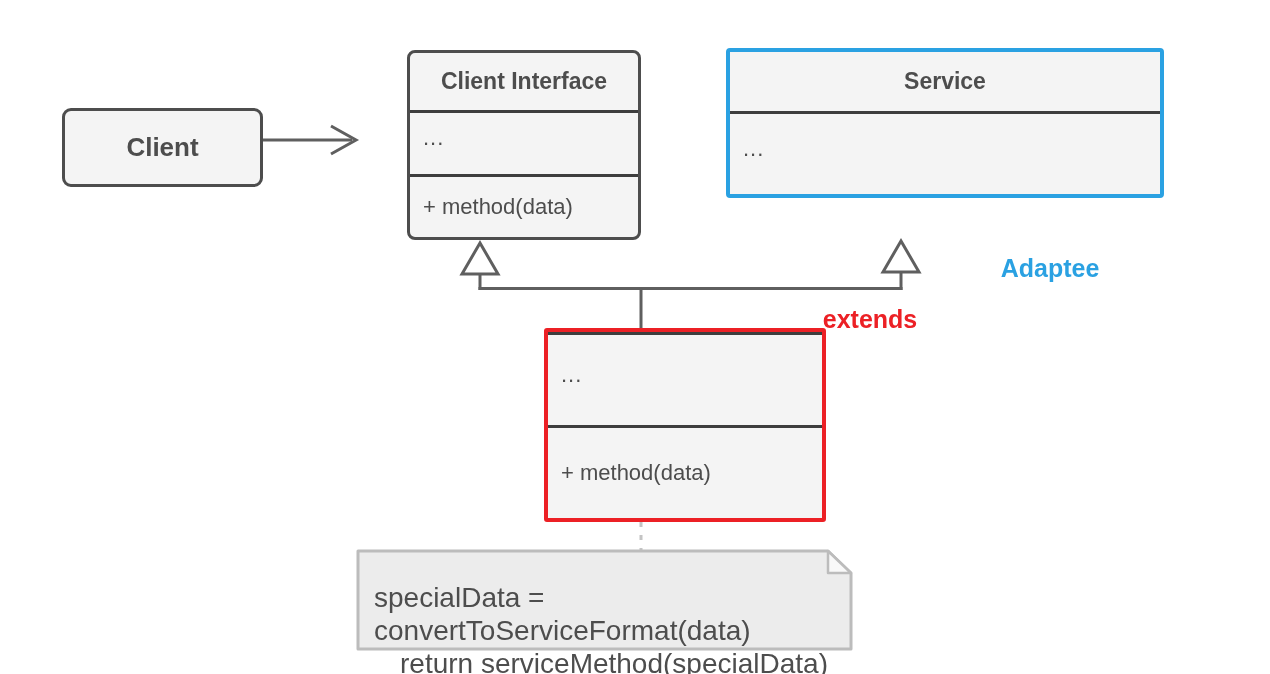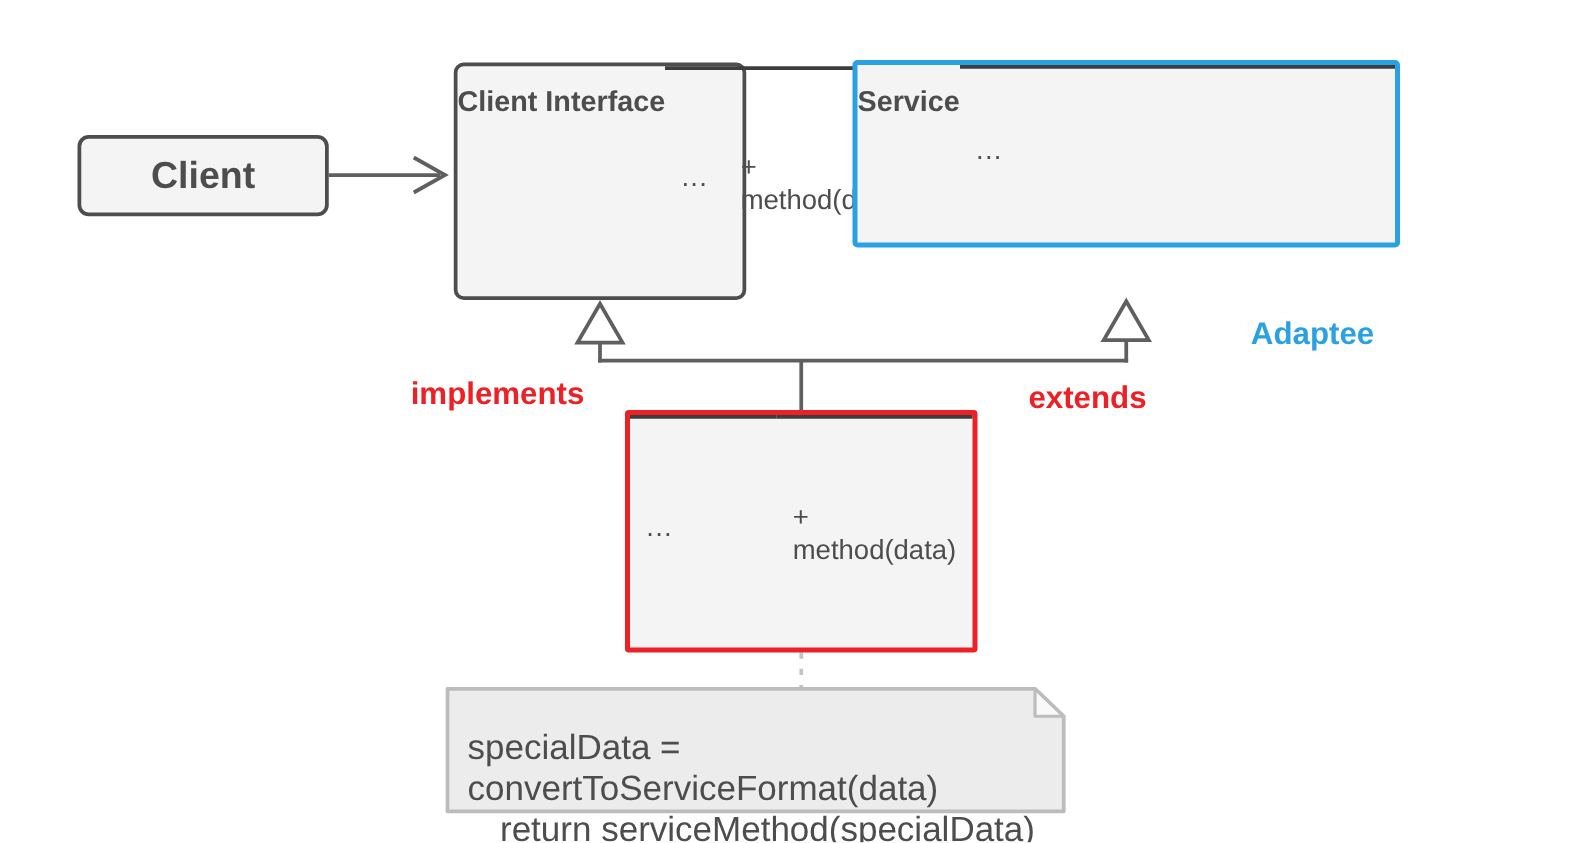--- a/index.html
+++ b/index.html
@@ -13,42 +13,43 @@
   #edge-layer{position:absolute;left:0;top:0;width:1270px;height:674px;z-index:1;pointer-events:none;}
   .edge{stroke:var(--connector-gray);stroke-width:3;fill:none;}
   .arrowhead{stroke:var(--connector-gray);stroke-width:3;fill:none;stroke-linejoin:miter;}
   .tri{fill:#ffffff;stroke:var(--connector-gray);stroke-width:3;stroke-linejoin:miter;}
   .dashed-edge{stroke:var(--dashed-gray);stroke-width:3;stroke-dasharray:5 8;fill:none;}
   .note-shape{fill:var(--note-fill);stroke:var(--note-border);stroke-width:3;stroke-linejoin:round;}
   .note-fold{fill:#f9f9f9;stroke:var(--note-border);stroke-width:2.5;stroke-linejoin:round;}
 
   .uml{
     position:absolute;z-index:2;box-sizing:border-box;
-    display:flex;flex-direction:row;
+    display:flex;flex-direction:column;
     background:var(--box-fill);
     border:3px solid var(--stroke-dark);
     color:var(--text-dark);
+    margin-left:44px;
   }
   .uml .title{
     display:flex;align-items:center;justify-content:center;
     font-weight:bold;font-size:23px;height:57px;flex:0 0 auto;
   }
   .uml .attrs,.uml .methods{
     border-top:3px solid var(--separator);
     flex:1 1 0;display:flex;align-items:center;
     padding:0 13px;font-size:22px;
   }
   .uml .attrs span{transform:translateY(-5px);letter-spacing:1px;}
 
   #box-client{
     position:absolute;z-index:2;box-sizing:border-box;
-    left:62px;top:108px;width:201px;height:65px;
+    left:62px;top:108px;width:201px;height:79px;
     background:var(--box-fill);border:3px solid var(--stroke-dark);border-radius:9px;
     display:flex;align-items:center;justify-content:center;
-    font-weight:bold;font-size:30px;color:var(--text-dark);
+    font-weight:bold;font-size:26px;color:var(--text-dark);
   }
   #box-client-interface{left:363px;top:50px;width:234px;height:190px;border-radius:8px;}
   #box-service{
     left:682px;top:48px;width:438px;height:150px;
     border:4px solid var(--accent-blue);border-radius:4px;
   }
   #box-service .title{height:59px;}
   #box-adapter{
     left:500px;top:328px;width:282px;height:194px;
     border:4px solid var(--accent-red);border-radius:3px;
@@ -119,21 +120,20 @@
 
   <div class="uml" id="box-adapter">
     <div class="attrs">
       <span>...</span>
     </div>
     <div class="methods">
       <span>+ method(data)</span>
     </div>
   </div>
 
-  <div class="float-label" id="lbl-implements">implements</div>
   <div class="float-label" id="lbl-extends">extends</div>
   <div class="float-label" id="lbl-adaptee">Adaptee</div>
 
   <div id="note-text">
     <div>specialData = convertToServiceFormat(data)</div>
     <div><span class="kw">return</span><span> serviceMethod(specialData)</span></div>
   </div>
 
 </div>
 

